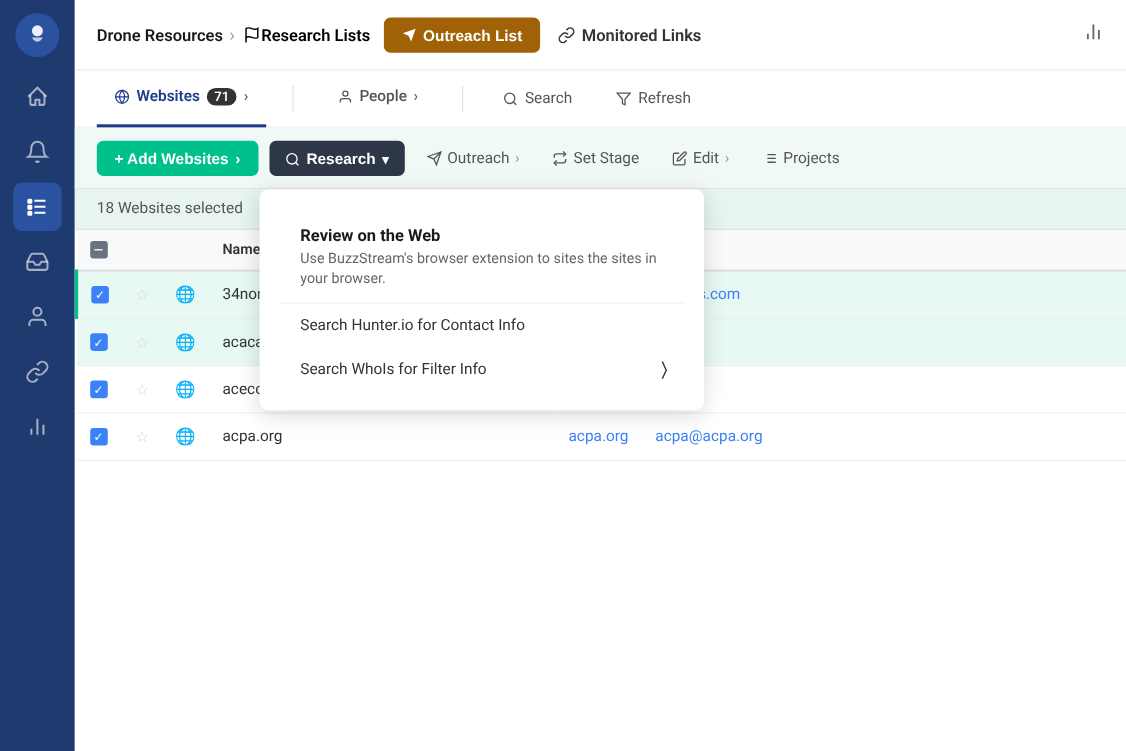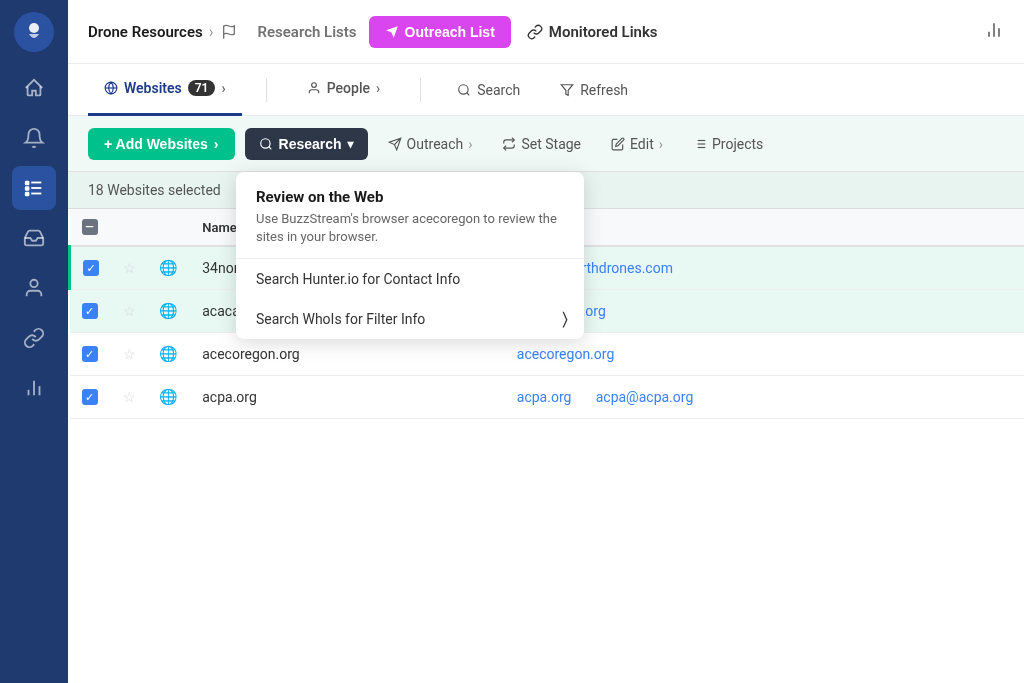--- a/index.html
+++ b/index.html
@@ -52,23 +52,23 @@
       padding: 0 20px;
       gap: 8px;
     }
     .breadcrumb {
       display: flex; align-items: center; gap: 6px;
       font-size: 15px;
       color: #333;
     }
     .breadcrumb-item { font-weight: 600; color: #1a1a1a; }
     .breadcrumb-sep { color: #999; font-size: 16px; }
-    .nav-link { display: flex; align-items: center; gap: 20px; font-size: 15px; font-weight: 600; color: #737373; cursor: pointer; }
+    .nav-link { display: flex; align-items: center; gap: 0; font-size: 15px; font-weight: 600; color: #000000; cursor: pointer; }
     .outreach-btn {
-      background: #d946ef;
+      background: #a16207;
       color: white;
       border: none;
       border-radius: 6px;
       padding: 8px 16px;
       font-size: 14px;
       font-weight: 600;
       cursor: pointer;
       display: flex; align-items: center; gap: 6px;
       margin-left: 4px;
     }
@@ -140,42 +140,42 @@
     }
     .research-btn {
       background: #2d3748;
       color: white;
       border: none;
       border-radius: 6px;
       padding: 8px 14px;
       font-size: 14px;
       font-weight: 600;
       cursor: pointer;
-      display: flex; align-items: center; gap: 6px;
+      display: flex; align-items: flex-end; gap: 6px;
     }
     .toolbar-action {
       display: flex; align-items: center; gap: 5px;
       font-size: 14px;
       color: #555;
       cursor: pointer;
       padding: 6px 10px;
       white-space: nowrap;
     }
 
     
     .dropdown-menu {
       position: absolute;
       top: 56px;
       left: 168px;
       background: white;
       border-radius: 8px;
       box-shadow: 0 4px 20px rgba(0,0,0,0.15);
-      width: 348px;
+      width: 404px;
       z-index: 100;
-      padding: 0;
+      padding: 17px;
       overflow: hidden;
     }
     .dropdown-header {
       padding: 16px 20px 12px;
       border-bottom: 1px solid #f0f0f0;
     }
     .dropdown-header-title {
       font-size: 15px;
       font-weight: 700;
       color: #1a1a1a;
@@ -445,21 +445,21 @@
         <line x1="3" y1="6" x2="3.01" y2="6"></line>
         <line x1="3" y1="12" x2="3.01" y2="12"></line>
         <line x1="3" y1="18" x2="3.01" y2="18"></line>
       </svg>
       <span>Projects</span>
     </div>
 
     <div class="dropdown-menu">
       <div class="dropdown-header">
         <div class="dropdown-header-title">Review on the Web</div>
-        <div class="dropdown-header-desc">Use BuzzStream's browser acecoregon to review the sites in your browser.</div>
+        <div class="dropdown-header-desc">Use BuzzStream's browser extension to sites the sites in your browser.</div>
       </div>
       <div class="dropdown-item">
         <span>Search Hunter.io for Contact Info</span>
       </div>
       <div class="dropdown-item" style="position:relative;">
         <span>Search WhoIs for Filter Info</span>
 
         <span style="position:absolute; right:16px; font-size:18px; color:#333;">〉</span>
       </div>
     </div>

